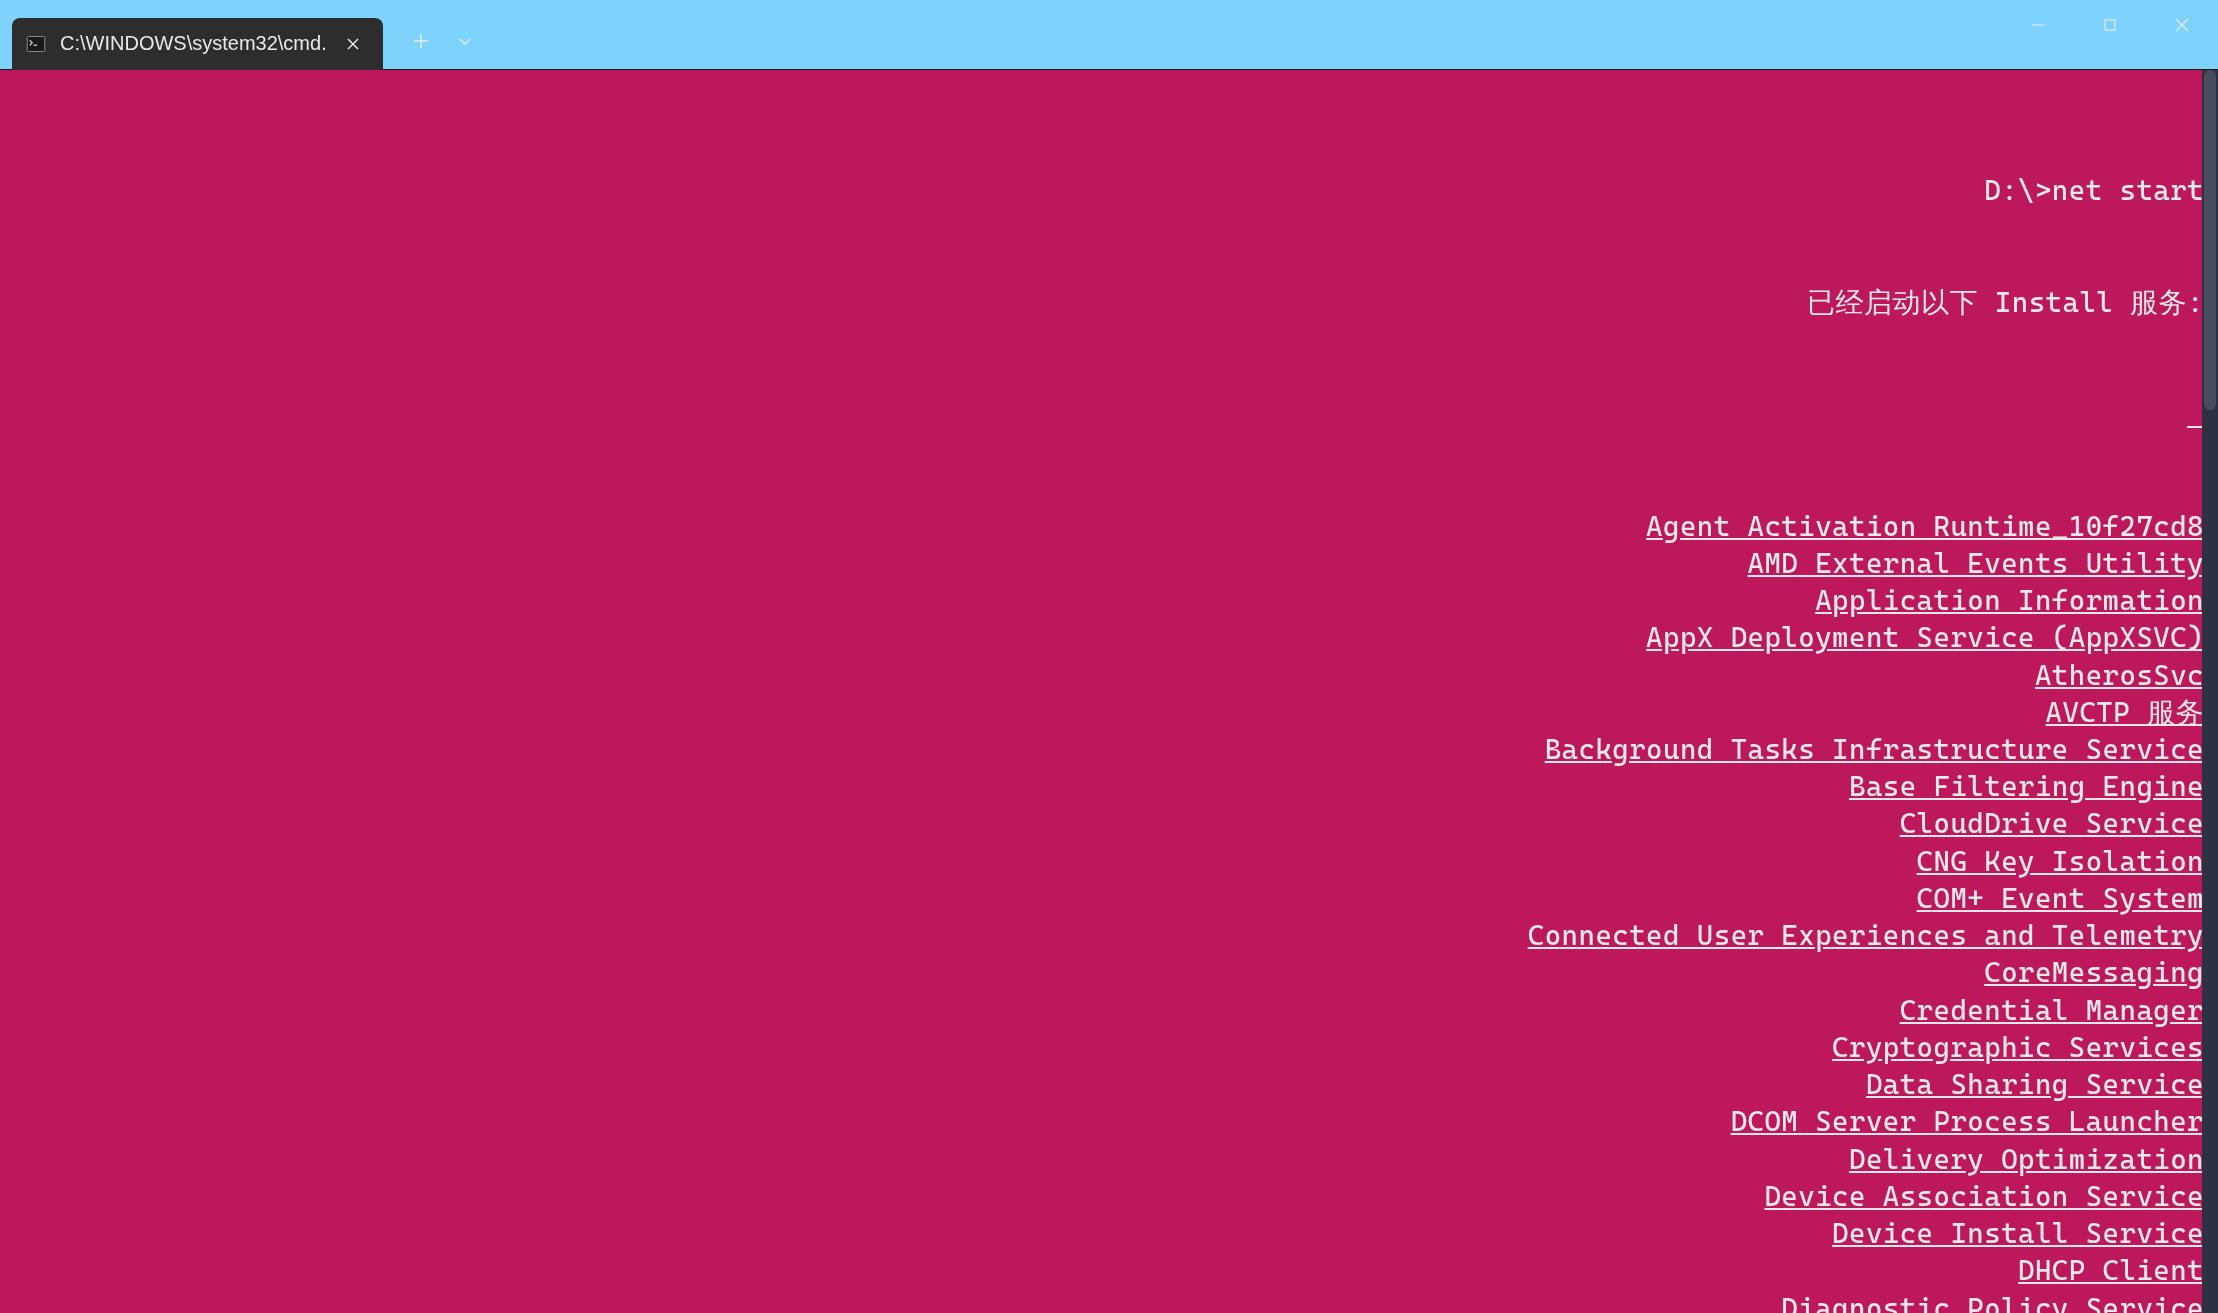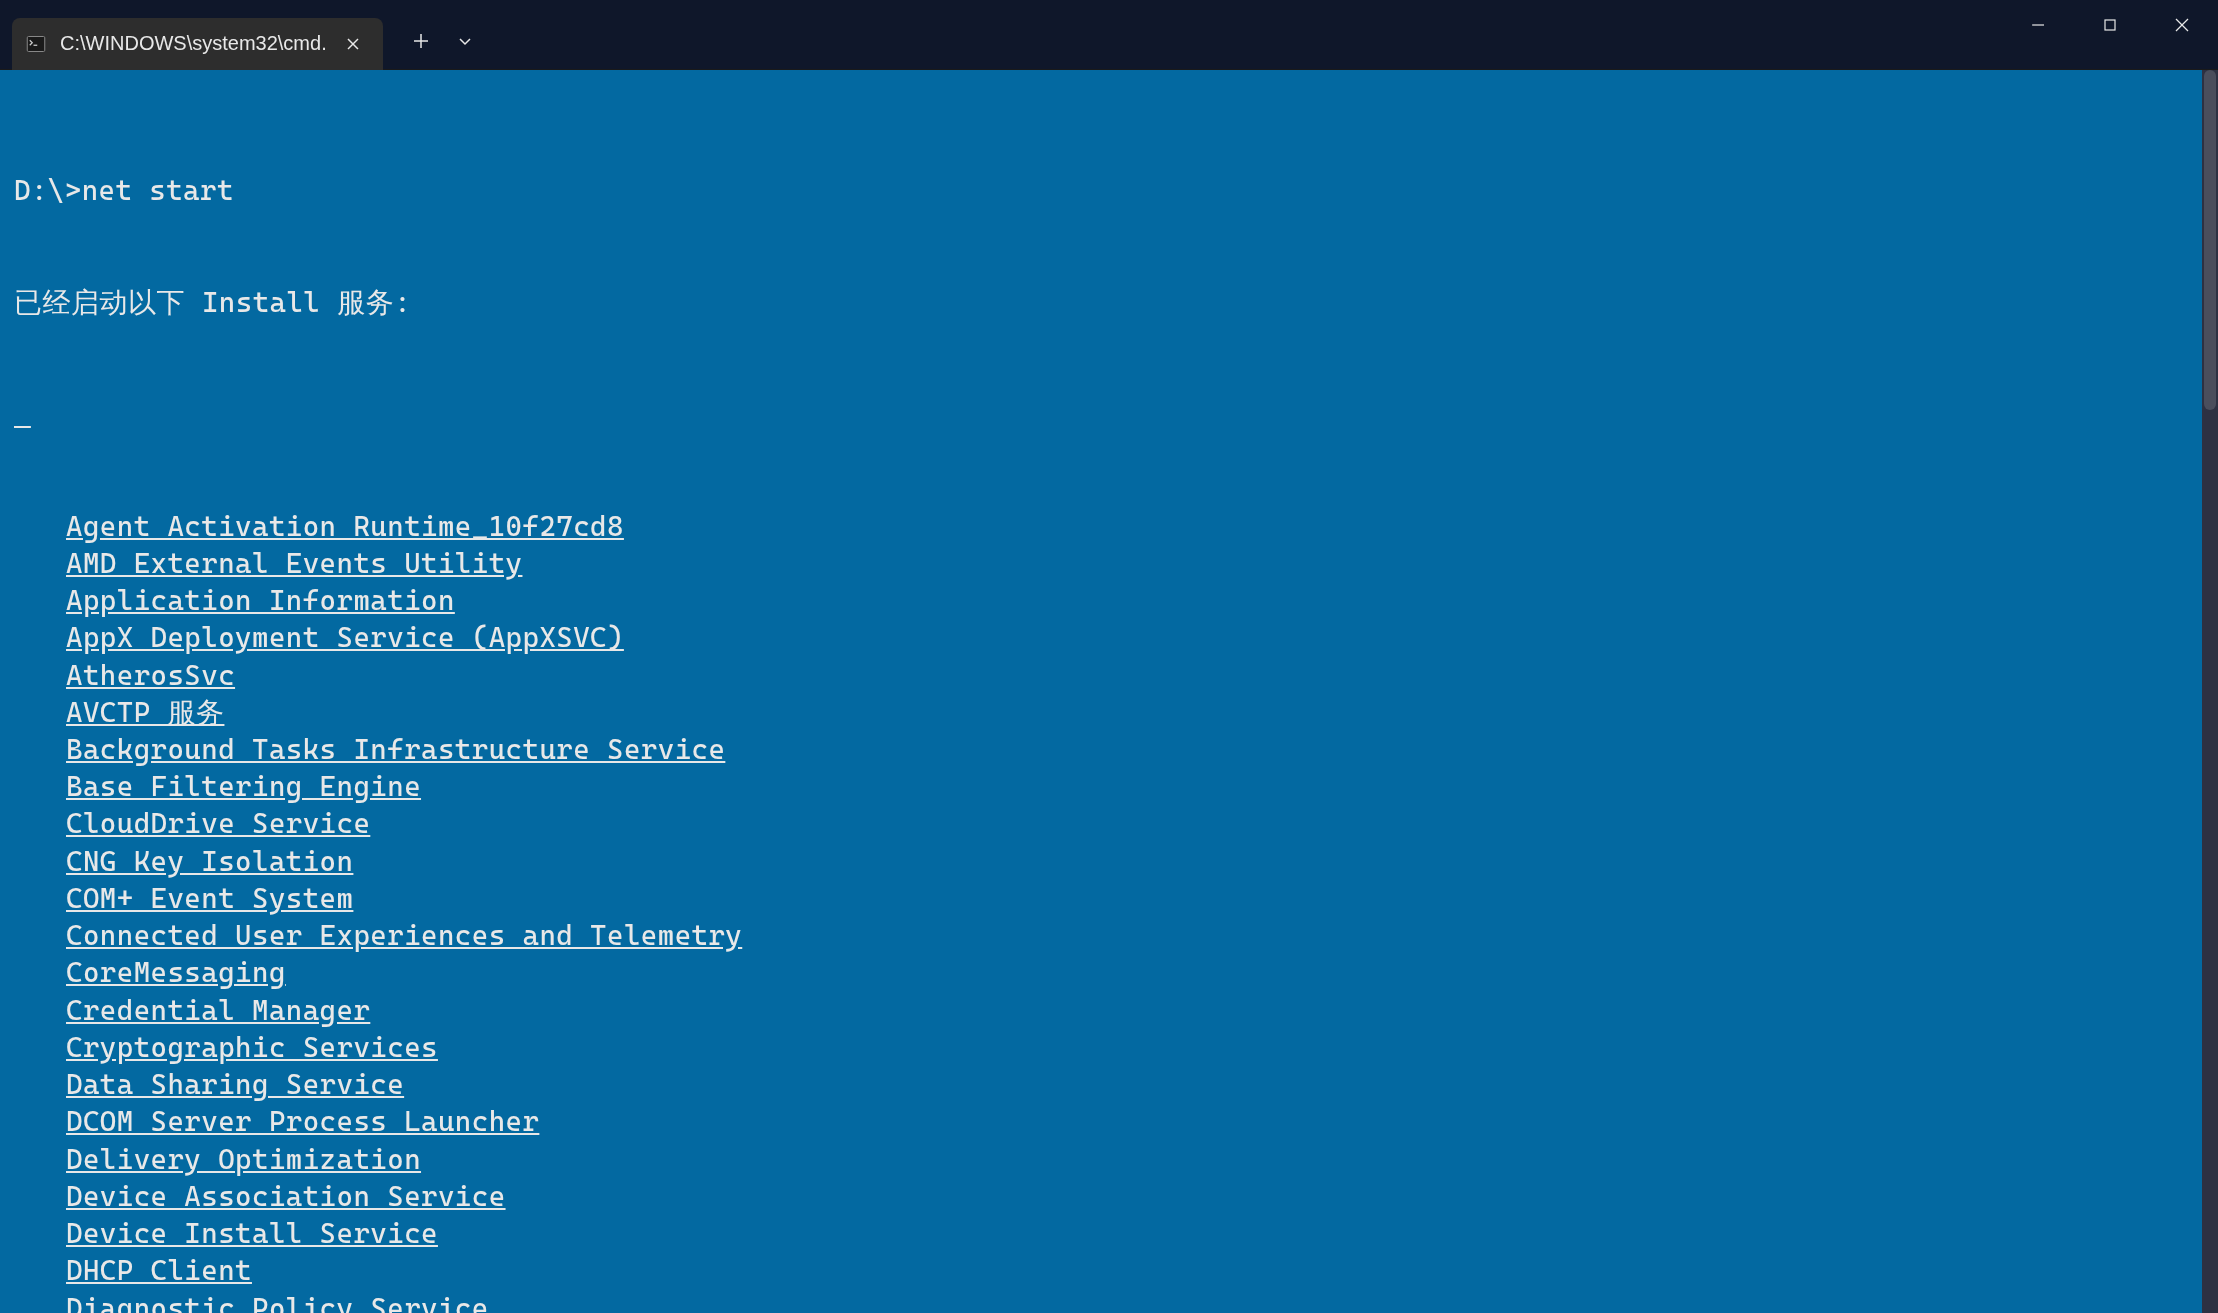--- a/index.html
+++ b/index.html
@@ -8,21 +8,21 @@
       box-sizing: border-box;
     }
     body {
       background-color: #0c0c0c;
       font-family: 'Consolas', 'Cascadia Code', monospace;
       overflow: hidden;
       width: 2218px;
       height: 1313px;
     }
     .titlebar {
-      background-color: #0f172a;
+      background-color: #7dd3fc;
       height: 70px;
       display: flex;
       align-items: center;
       justify-content: space-between;
       border-bottom: 1px solid #1a1a1a;
     }
     .tabs-area {
       display: flex;
       align-items: center;
       height: 100%;
@@ -103,25 +103,26 @@
     .window-control {
       width: 72px;
       height: 50px;
       display: flex;
       align-items: center;
       justify-content: center;
       color: #e8e8e8;
       cursor: pointer;
     }
     .terminal-content {
-      background-color: #0369a1;
+      background-color: #be185d;
       height: calc(1313px - 70px);
       padding: 28px 14px 14px 14px;
       overflow-y: auto;
       position: relative;
+      text-align: right;
     }
     .terminal-text {
       color: #e8e8e8;
       font-size: 28px;
       line-height: 1.33;
       white-space: pre;
       font-family: 'Consolas', 'Cascadia Mono', monospace;
       letter-spacing: 0.5px;
     }
     .prompt-line {

